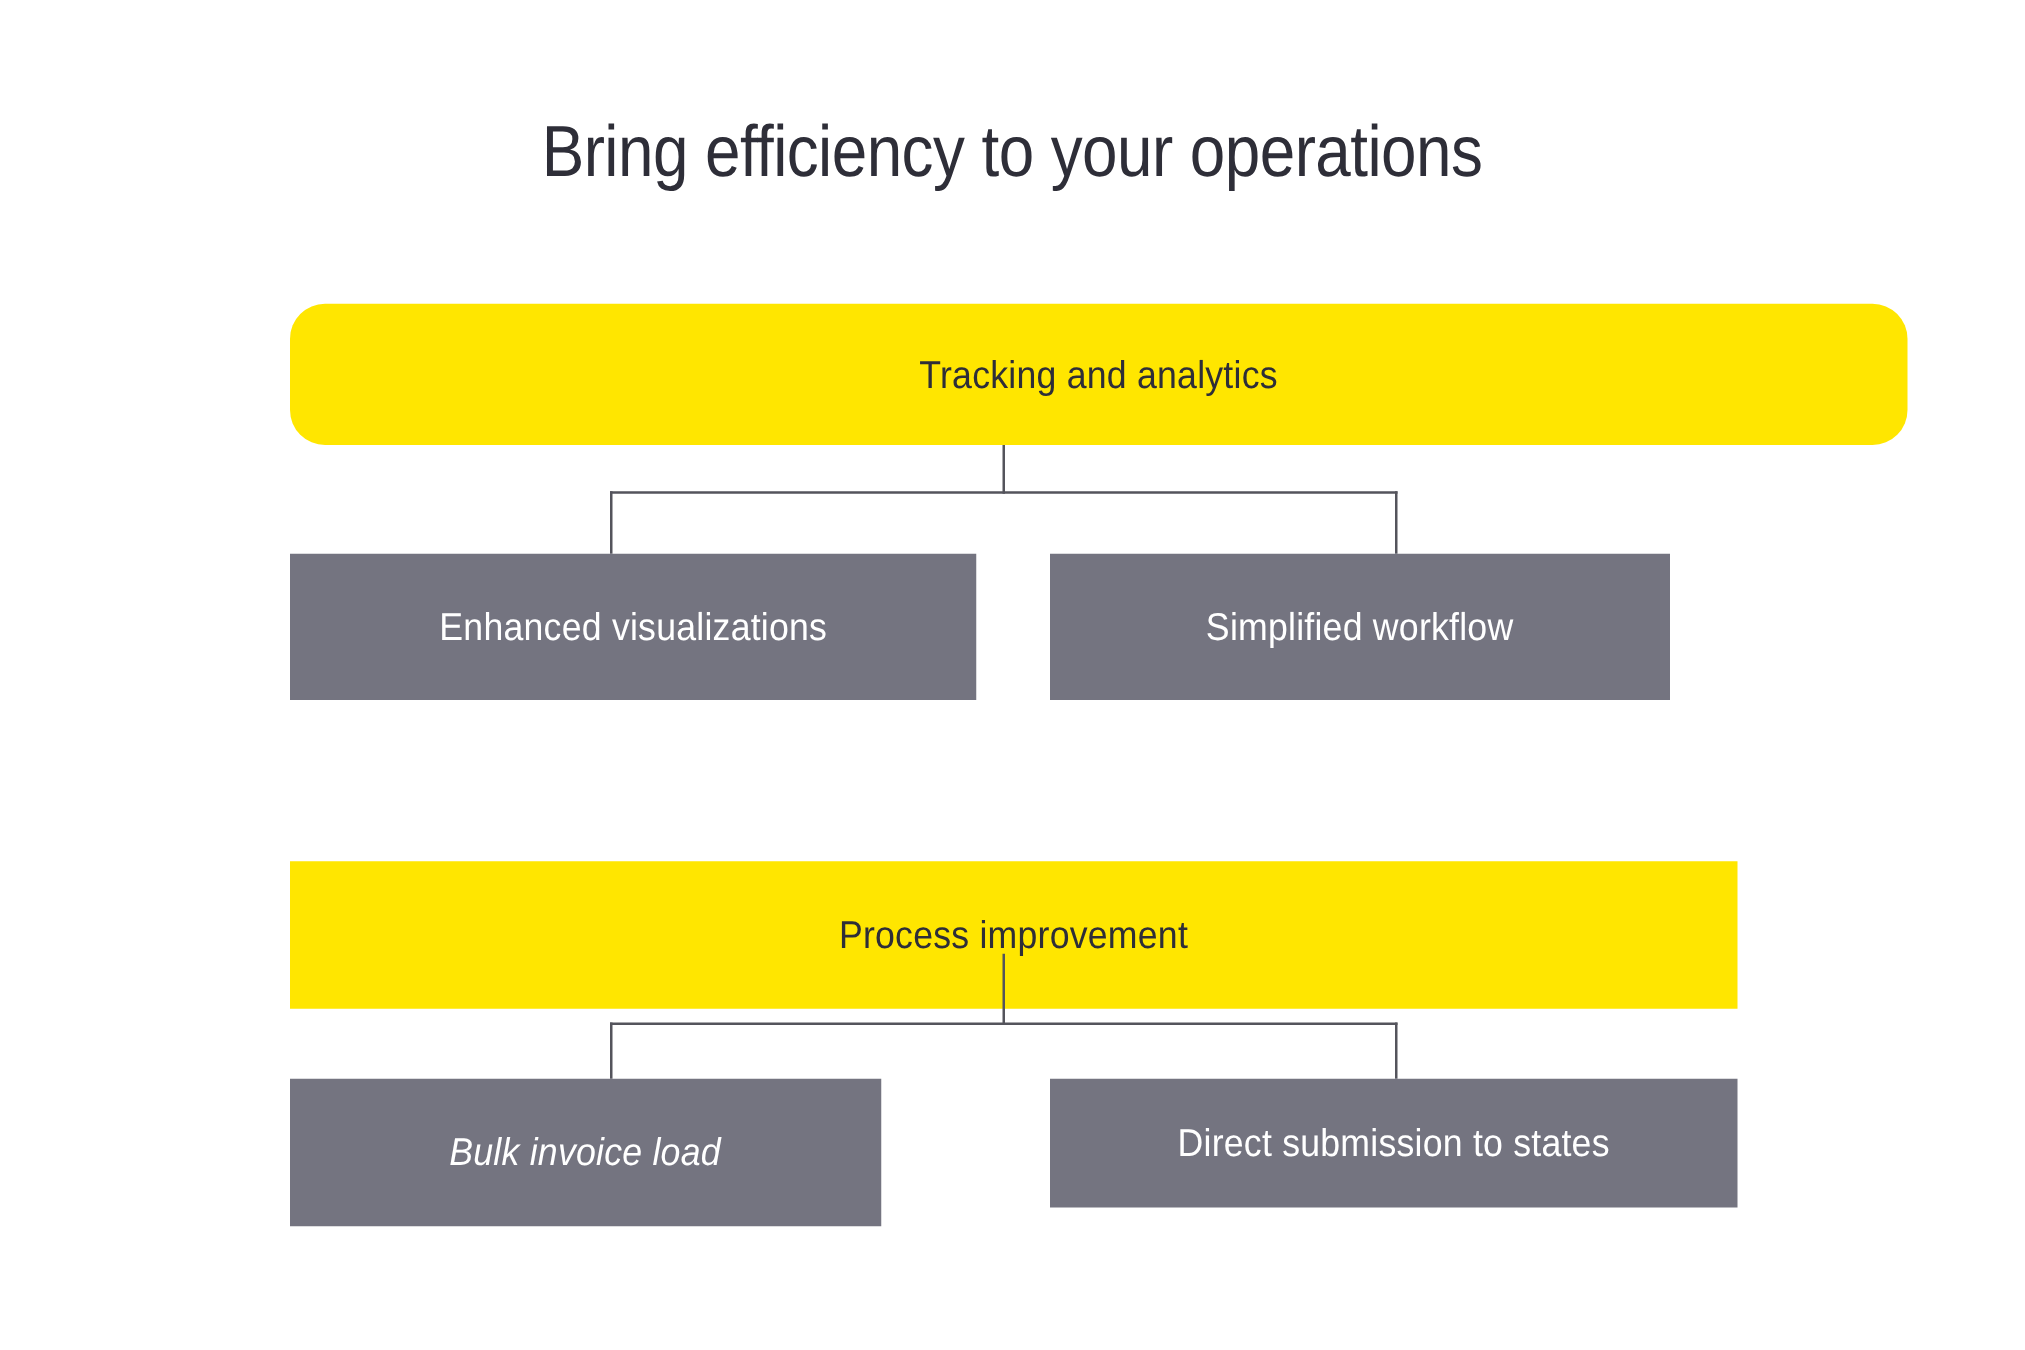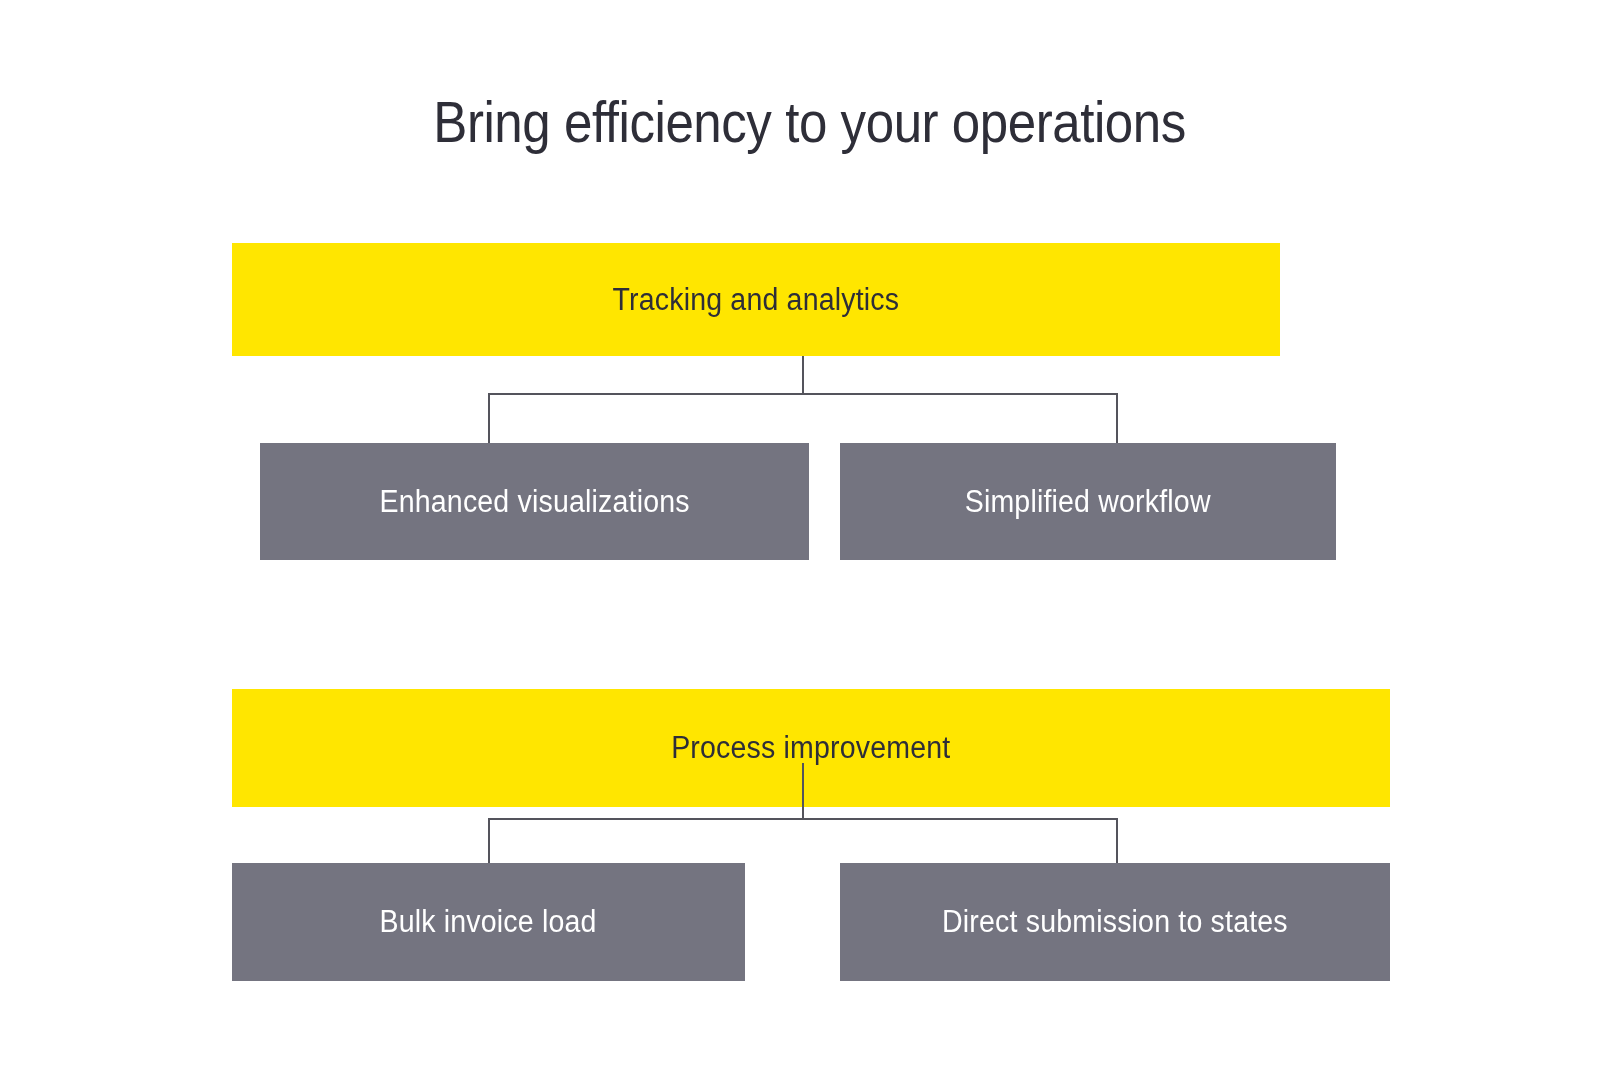--- a/index.html
+++ b/index.html
@@ -29,35 +29,35 @@
     position:absolute;display:flex;align-items:center;justify-content:center;
   }
   .box .label{
     display:inline-block;transform:scaleX(0.92);transform-origin:50% 50%;
     font-size:31px;font-weight:400;letter-spacing:0.2px;white-space:nowrap;
   }
   .parent-box{background:var(--yellow);color:var(--text_dark);}
   .child-box{background:var(--gray);color:var(--text_light);}
   .conn{position:absolute;background:var(--connector);}
   
-  .t1-parent{left:232px;top:243px;width:1048px;height:113px;}
+  .t1-parent{left:232px;top:243px;width:1294px;height:113px;border-radius:28px;}
   .t1-stem  {left:802px;top:356px;width:2px;height:39px;}
   .t1-hbar  {left:488px;top:393px;width:630px;height:2px;}
   .t1-dropL {left:488px;top:393px;width:2px;height:50px;}
   .t1-dropR {left:1116px;top:393px;width:2px;height:50px;}
-  .t1-childL{left:232px;top:443px;width:549px;height:117px;margin-left:28px;}
+  .t1-childL{left:232px;top:443px;width:549px;height:117px;}
   .t1-childR{left:840px;top:443px;width:496px;height:117px;}
   
   .t2-parent{left:232px;top:645px;width:1158px;height:118px;margin-top:44px;}
   .t2-stem  {left:802px;top:763px;width:2px;height:56px;}
   .t2-hbar  {left:488px;top:818px;width:630px;height:2px;}
   .t2-dropL {left:488px;top:818px;width:2px;height:45px;}
   .t2-dropR {left:1116px;top:818px;width:2px;height:45px;}
-  .t2-childL{left:232px;top:863px;width:513px;height:118px;}
-  .t2-childR{left:840px;top:863px;width:550px;height:118px;}
+  .t2-childL{left:232px;top:863px;width:473px;height:118px;font-style:italic;}
+  .t2-childR{left:840px;top:863px;width:550px;height:103px;}
 </style>
 </head>
 <body>
 
 <div class="canvas">
 
   <h1 class="title"><span class="squeeze">Bring efficiency to your operations</span></h1>
 
   <section>
     <div class="box parent-box t1-parent">

